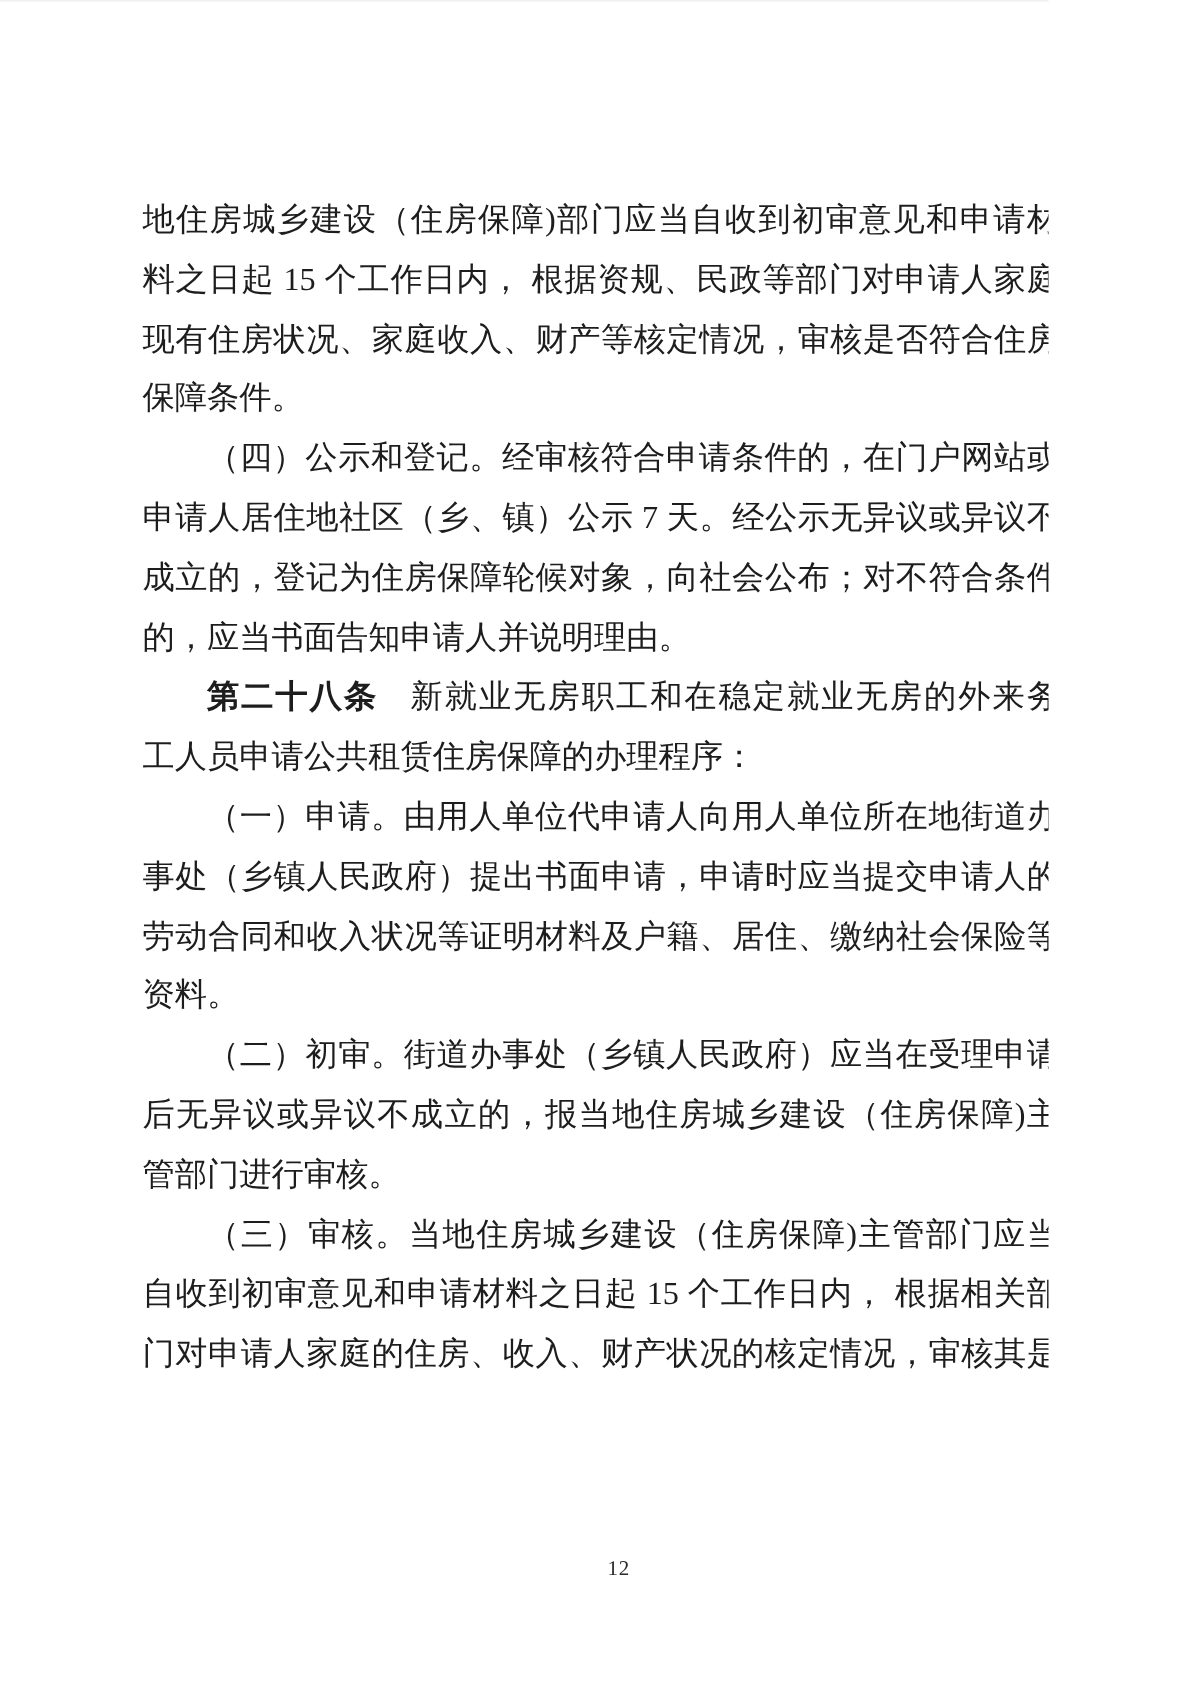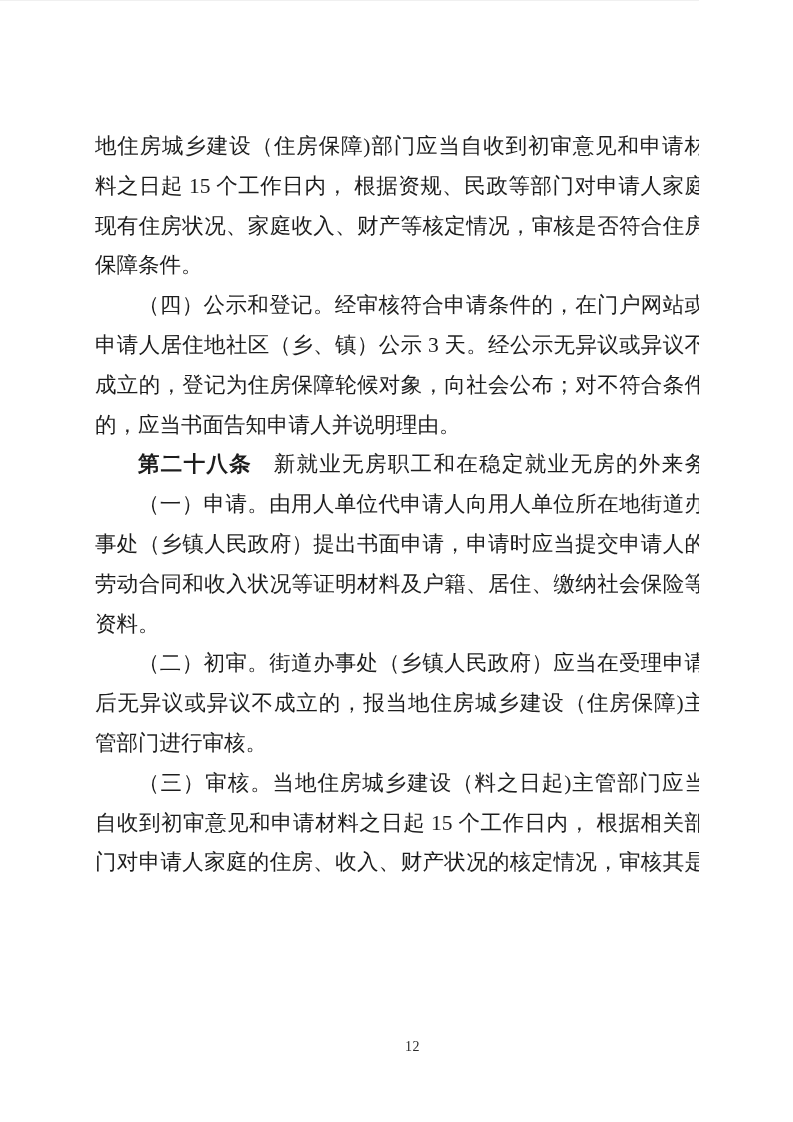--- a/index.html
+++ b/index.html
@@ -58,36 +58,37 @@
 <div class="page">
 
   <div class="text-block">
 
     <div class="line fill">地住房城乡建设（住房保障)部门应当自收到初审意见和申请材</div>
     <div class="line fill">料之日起 15 个工作日内， 根据资规、民政等部门对申请人家庭</div>
     <div class="line fill">现有住房状况、家庭收入、财产等核定情况，审核是否符合住房</div>
     <div class="line">保障条件。</div>
 
     <div class="line fill ind">（四）公示和登记。经审核符合申请条件的，在门户网站或</div>
-    <div class="line fill">申请人居住地社区（乡、镇）公示 3 天。经公示无异议或异议不</div>
+    <div class="line fill">申请人居住地社区（乡、镇）公示 7 天。经公示无异议或异议不</div>
     <div class="line fill">成立的，登记为住房保障轮候对象，向社会公布；对不符合条件</div>
     <div class="line">的，应当书面告知申请人并说明理由。</div>
 
     <div class="line fill ind"><span class="bold-lead">第二十八条</span><span>新就业无房职工和在稳定就业无房的外来务</span></div>
+    <div class="line">工人员申请公共租赁住房保障的办理程序：</div>
 
     <div class="line fill ind">（一）申请。由用人单位代申请人向用人单位所在地街道办</div>
     <div class="line fill">事处（乡镇人民政府）提出书面申请，申请时应当提交申请人的</div>
     <div class="line fill">劳动合同和收入状况等证明材料及户籍、居住、缴纳社会保险等</div>
     <div class="line">资料。</div>
 
     <div class="line fill ind">（二）初审。街道办事处（乡镇人民政府）应当在受理申请</div>
     <div class="line fill">后无异议或异议不成立的，报当地住房城乡建设（住房保障)主</div>
     <div class="line">管部门进行审核。</div>
 
-    <div class="line fill ind">（三）审核。当地住房城乡建设（料之日起)主管部门应当</div>
+    <div class="line fill ind">（三）审核。当地住房城乡建设（住房保障)主管部门应当</div>
     <div class="line fill">自收到初审意见和申请材料之日起 15 个工作日内， 根据相关部</div>
     <div class="line fill">门对申请人家庭的住房、收入、财产状况的核定情况，审核其是</div>
 
   </div>
 
   <div class="page-num">12</div>
 
 </div>
 
 </body></html>

